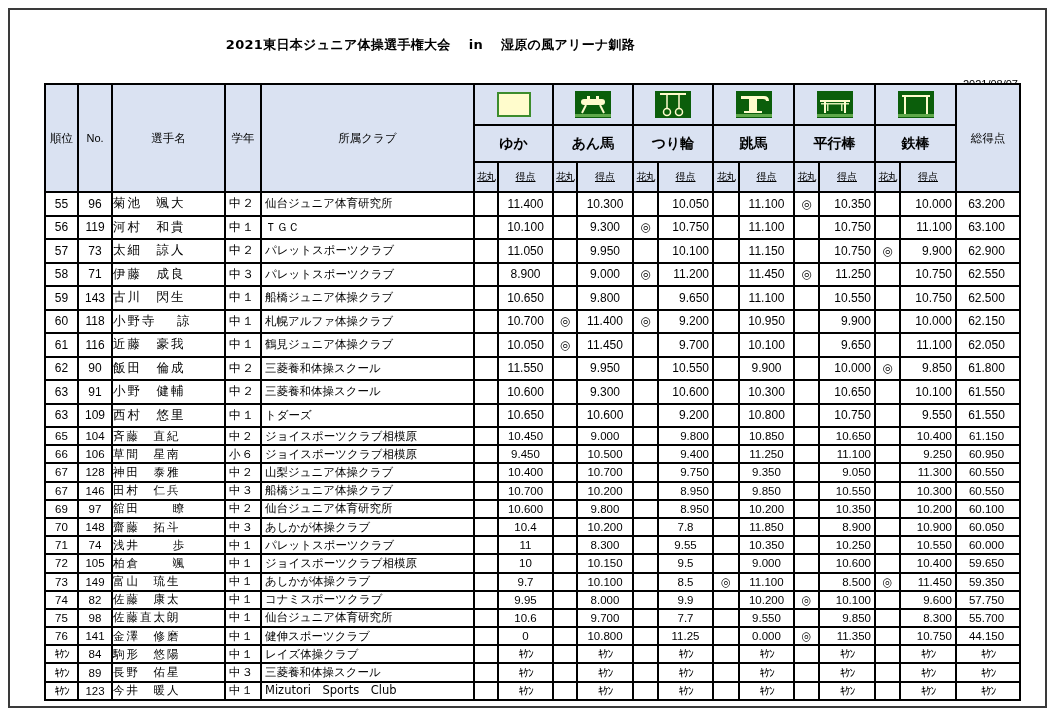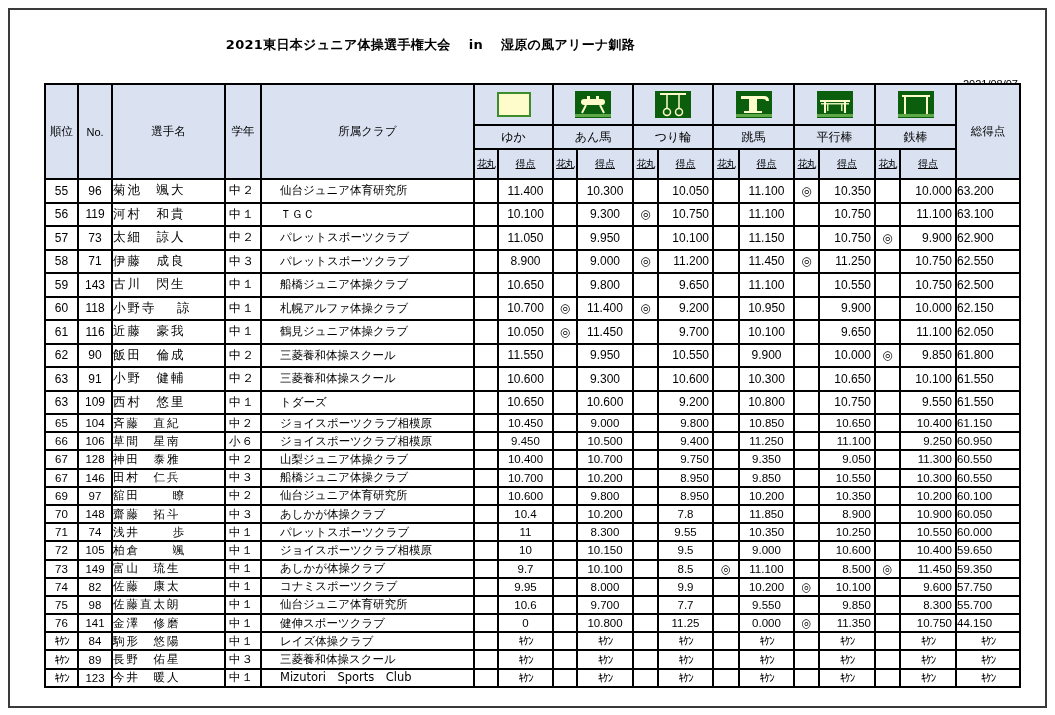--- a/index.html
+++ b/index.html
@@ -7,35 +7,35 @@
   body { position: relative; font-family: "DejaVu Sans", "Liberation Sans", sans-serif; color: #000; }
   .frame { position: absolute; left: 8px; top: 8px; width: 1039px; height: 700px; border: 2px solid #3a3a3a; border-top-width: 2px; background: #fff; }
   .title { position: absolute; left: 0; top: 36px; width: 861px; text-align: center; font-size: 13px; font-weight: bold; letter-spacing: 0.3px; }
   .title .gap { display: inline-block; width: 18px; }
   .subtitle { position: absolute; left: 46px; top: 88px; font-size: 12.5px; font-weight: bold; letter-spacing: 0.5px; }
   .date { position: absolute; right: 37px; top: 78px; font-size: 11px; font-family: "Liberation Sans", sans-serif; }
   table.results { position: absolute; left: 44px; top: 83px; width: 975px; border-collapse: collapse; table-layout: fixed; }
   table.results td, table.results th { border: 2px solid #000; font-weight: normal; overflow: hidden; white-space: nowrap; }
   table.results thead th { background: #dae2f2; font-size: 11.5px; text-align: center; vertical-align: middle; }
   thead tr.h1 th { height: 41px; }
-  thead tr.h2 th { height: 24px; font-size: 12px; }
+  thead tr.h2 th { height: 37px; font-size: 14px; font-weight: bold; }
   thead tr.h3 th { height: 30px; font-size: 10px; text-decoration: underline; }
   thead tr.h3 th.hm { font-size: 10px; padding: 0; letter-spacing: -1px; }
   .icon-box { display: inline-block; width: 36px; height: 27px; vertical-align: middle; }
   tbody td { font-size: 11.5px; height: 23.5px; }
   tbody tr.short td { height: 18.2px; font-size: 11.5px; }
   td.num { text-align: right; padding-right: 3px; font-family: "Liberation Sans", sans-serif; font-size: 12px; }
   td.numc { text-align: center; font-family: "Liberation Sans", sans-serif; font-size: 12px; }
   td.rank, td.no { text-align: center; font-family: "Liberation Sans", sans-serif; font-size: 12px; }
   td.name { letter-spacing: 2px; font-size: 12.5px; white-space: pre; }
   td.grade { padding-left: 3px; font-size: 12px; letter-spacing: 1px; }
-  td.club { padding-left: 18px; font-size: 11.5px; }
+  td.club { padding-left: 3px; font-size: 11.5px; }
   td.mark { text-align: center; font-size: 12px; padding: 0; }
   td.kiken { text-align: center; font-size: 10px; letter-spacing: -1px; margin-left: 46px; }
-  td.total { text-align: left; padding-right: 3px; font-family: "Liberation Sans", sans-serif; font-size: 12px; }
+  td.total { text-align: center; padding-right: 3px; font-family: "Liberation Sans", sans-serif; font-size: 12px; }
 </style>
 </head>
 <body>
 
 <div class="frame"></div>
 
 <div class="title"><span>2021東日本ジュニア体操選手権大会</span><span class="gap"></span><span>in</span><span class="gap"></span><span>湿原の風アリーナ釧路</span></div>
 
 <div class="subtitle">男子Aクラス　【個人総合】</div>
 <div class="date">2021/08/07</div>

